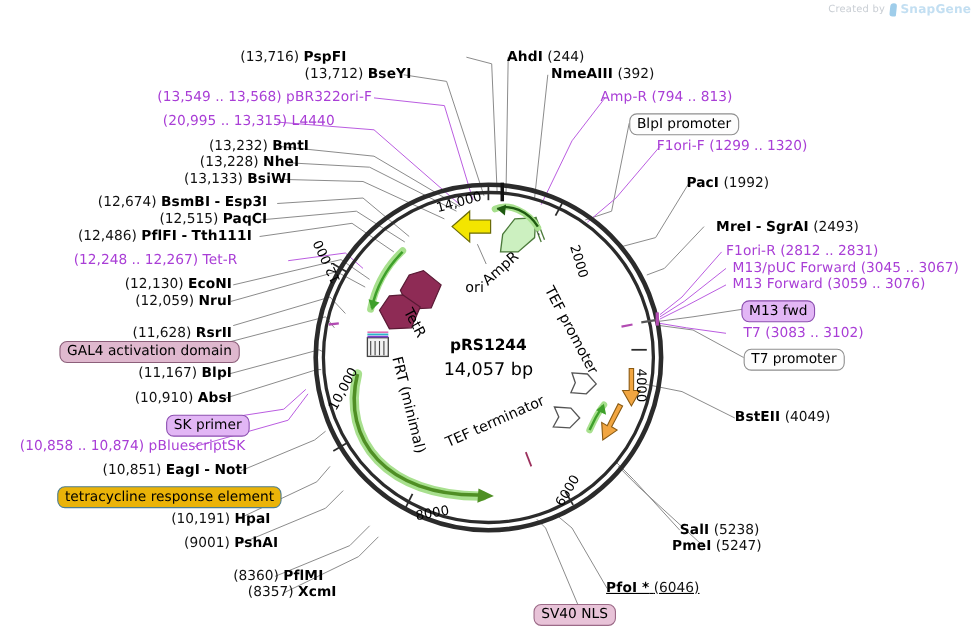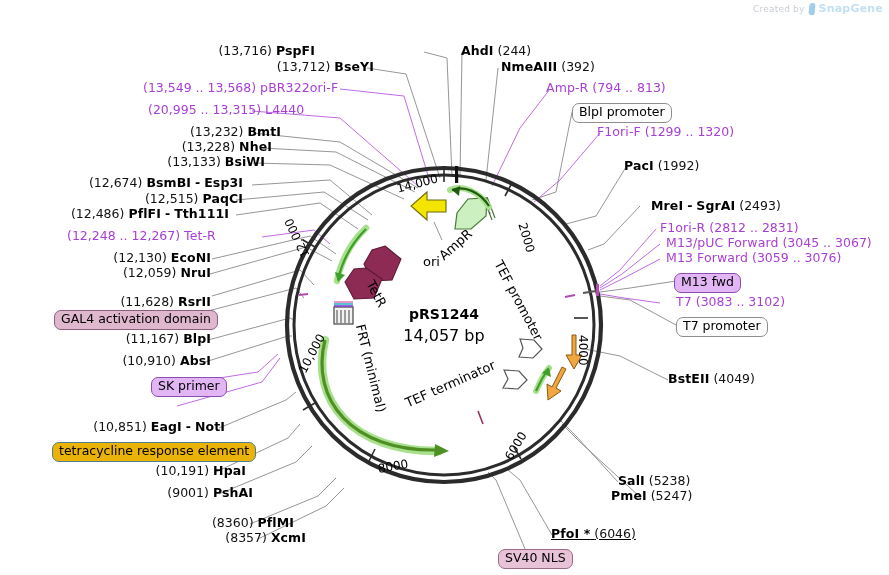--- a/index.html
+++ b/index.html
@@ -67,21 +67,21 @@
     padding: 2px 6px 3px 6px;
     border-radius: 7px;
     border: 1px solid #8a8a8a;
     color: #000;
     background: #ffffff;
   }
   .chip.plain   { background: #fdfdfd; border-color: #8e8e8e; }
   .chip.mauve   { background: #dfb8ce; border-color: #8c5f7a; }
   .chip.violet  { background: #e2b6f5; border-color: #8c4fb0; }
   .chip.blue    { background: #eab308; border-color: #4f7e8f; }
-  .chip.pink    { background: #e8c3d8; border-color: #9b6a87; margin-left: 13px; }
+  .chip.pink    { background: #e8c3d8; border-color: #9b6a87; }
 
   
   #leaders, #mapsvg {
     position: absolute;
     left: 0; top: 0;
     width: 889px; height: 575px;
   }
   #leaders { pointer-events: none; }
 
   
@@ -353,20 +353,24 @@
   <div class="chip mauve" style="left:54px; top:310px;">GAL4 activation domain</div>
   <div class="lbl r" style="right:678px; top:333px;">
     <span class="pos">(11,167)</span>
     <span class="enz">BlpI</span>
   </div>
   <div class="lbl r" style="right:678px; top:355px;">
     <span class="pos">(10,910)</span>
     <span class="enz">AbsI</span>
   </div>
   <div class="chip violet" style="left:151px; top:377px;">SK primer</div>
+  <div class="lbl purple" style="left:18px; top:399px;">
+    <span class="pos">(10,858 .. 10,874)</span>
+    <span class="enz">pBluescriptSK</span>
+  </div>
   <div class="lbl r" style="right:664px; top:421px;">
     <span class="pos">(10,851)</span>
     <span class="enz">EagI</span>
     <span class="sep">-</span>
     <span class="enz">NotI</span>
   </div>
   <div class="chip blue" style="left:52px; top:442px;">tetracycline response element</div>
   <div class="lbl r" style="right:643px; top:465px;">
     <span class="pos">(10,191)</span>
     <span class="enz">HpaI</span>

